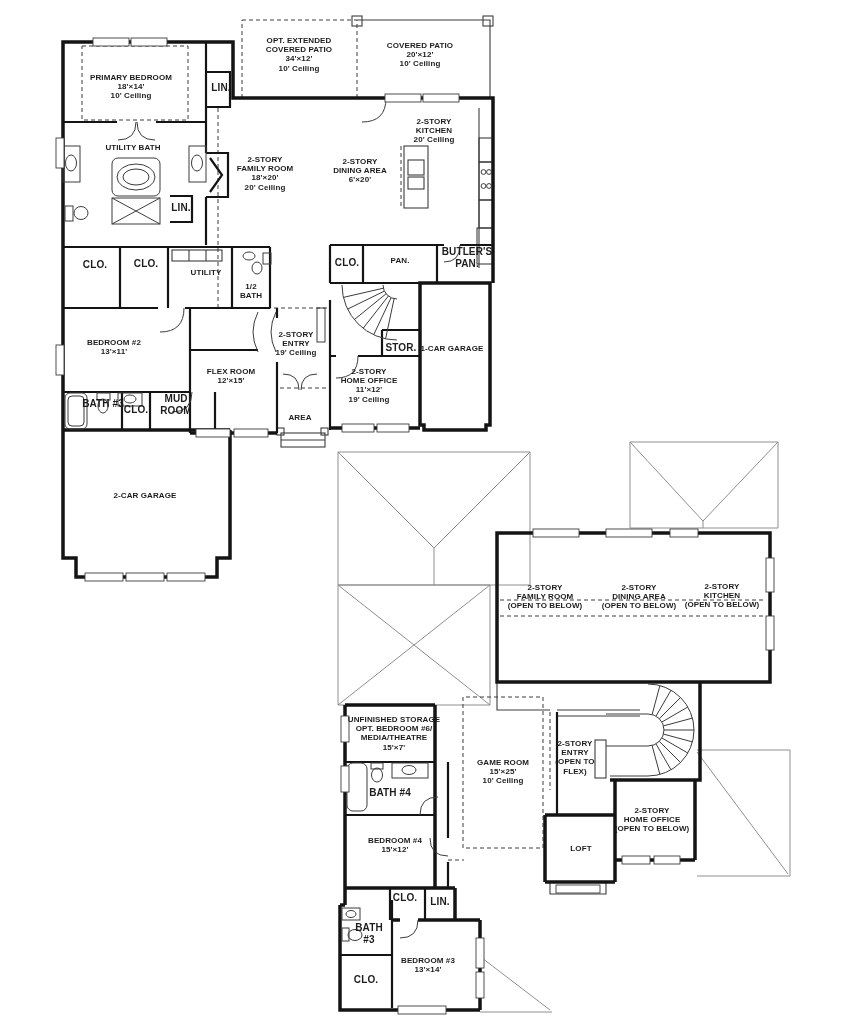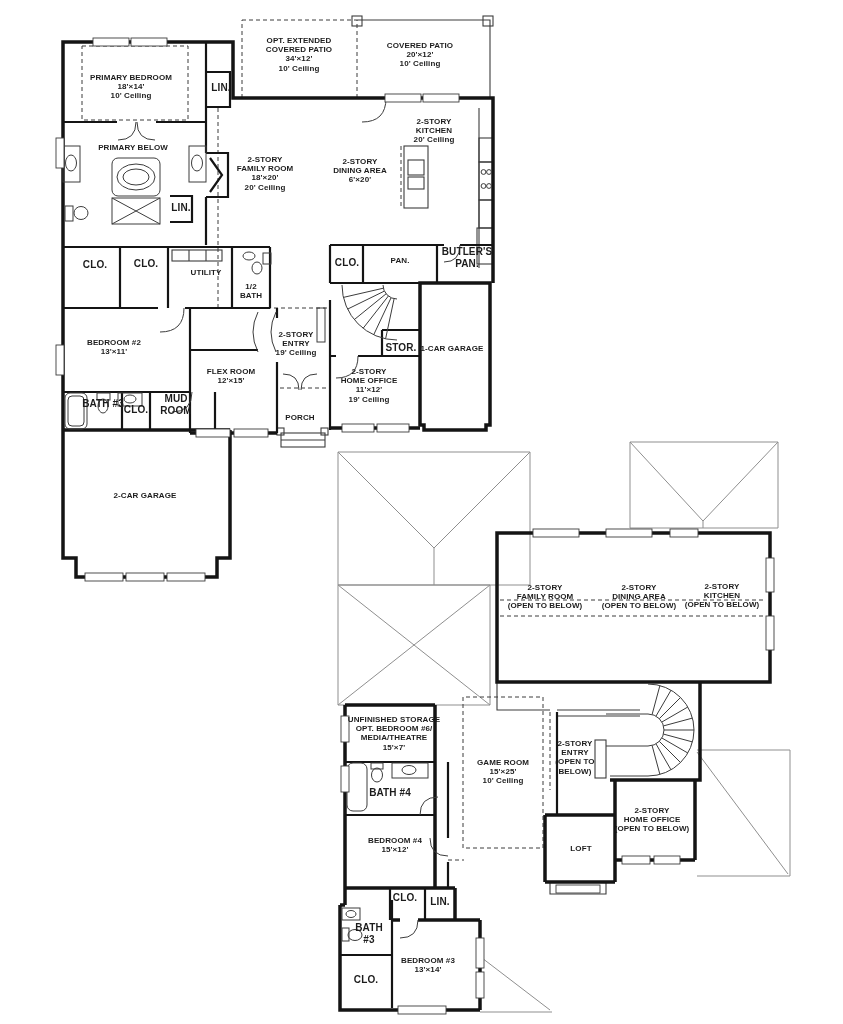--- a/index.html
+++ b/index.html
@@ -228,21 +228,21 @@
     </div>
 <div class="lbl" style="left:420px;top:55px">
       <span>COVERED PATIO</span>
       <span>20'×12'</span>
       <span>10' Ceiling</span>
     </div>
 <div class="lbl sm" style="left:221px;top:88px">
       <span>LIN.</span>
     </div>
 <div class="lbl" style="left:133px;top:148px">
-      <span>PRIMARY BELOW</span>
+      <span>UTILITY BATH</span>
     </div>
 <div class="lbl" style="left:265px;top:173px">
       <span>2-STORY</span>
       <span>FAMILY ROOM</span>
       <span>18'×20'</span>
       <span>20' Ceiling</span>
     </div>
 <div class="lbl" style="left:360px;top:171px">
       <span>2-STORY</span>
       <span>DINING AREA</span>
@@ -308,21 +308,21 @@
       <span>BATH #3</span>
     </div>
 <div class="lbl sm" style="left:136px;top:410px">
       <span>CLO.</span>
     </div>
 <div class="lbl sm" style="left:176px;top:404px">
       <span>MUD</span>
       <span>ROOM</span>
     </div>
 <div class="lbl" style="left:300px;top:418px">
-      <span>PORCH</span>
+      <span>AREA</span>
     </div>
 <div class="lbl" style="left:145px;top:496px">
       <span>2-CAR GARAGE</span>
     </div>
 
 <div class="lbl" style="left:545px;top:597px">
       <span>2-STORY</span>
       <span>FAMILY ROOM</span>
       <span>(OPEN TO BELOW)</span>
     </div>
@@ -344,21 +344,21 @@
     </div>
 <div class="lbl" style="left:503px;top:772px">
       <span>GAME ROOM</span>
       <span>15'×25'</span>
       <span>10' Ceiling</span>
     </div>
 <div class="lbl" style="left:575px;top:757px">
       <span>2-STORY</span>
       <span>ENTRY</span>
       <span>(OPEN TO</span>
-      <span>BELOW)</span>
+      <span>FLEX)</span>
     </div>
 <div class="lbl sm" style="left:390px;top:793px">
       <span>BATH #4</span>
     </div>
 <div class="lbl" style="left:652px;top:820px">
       <span>2-STORY</span>
       <span>HOME OFFICE</span>
       <span>(OPEN TO BELOW)</span>
     </div>
 <div class="lbl" style="left:395px;top:845px">

